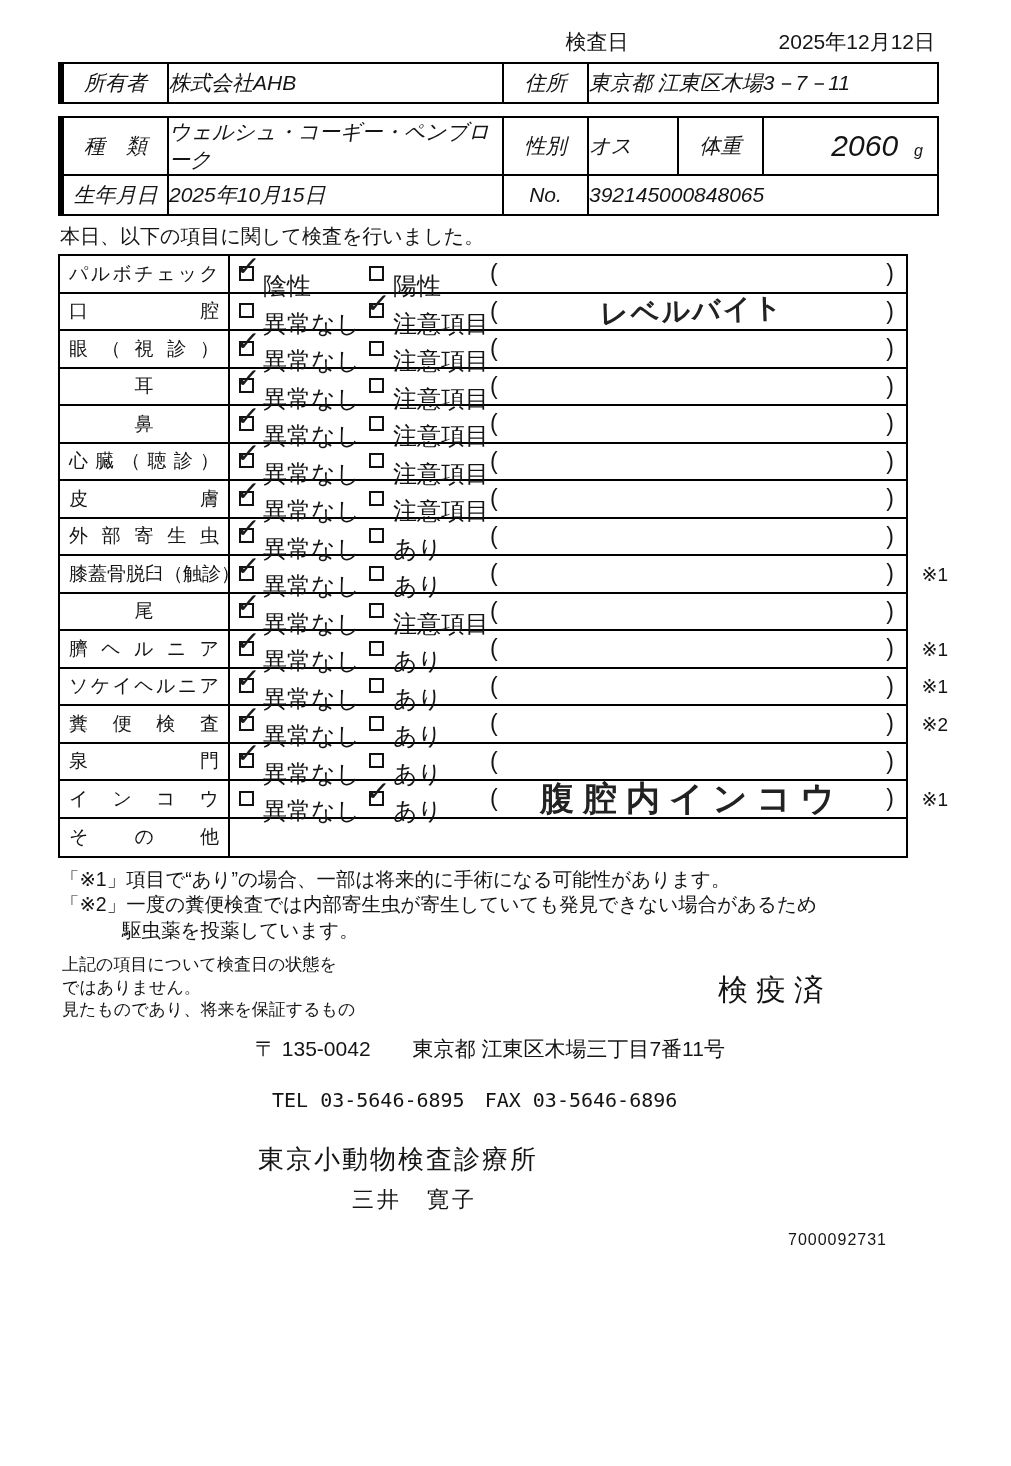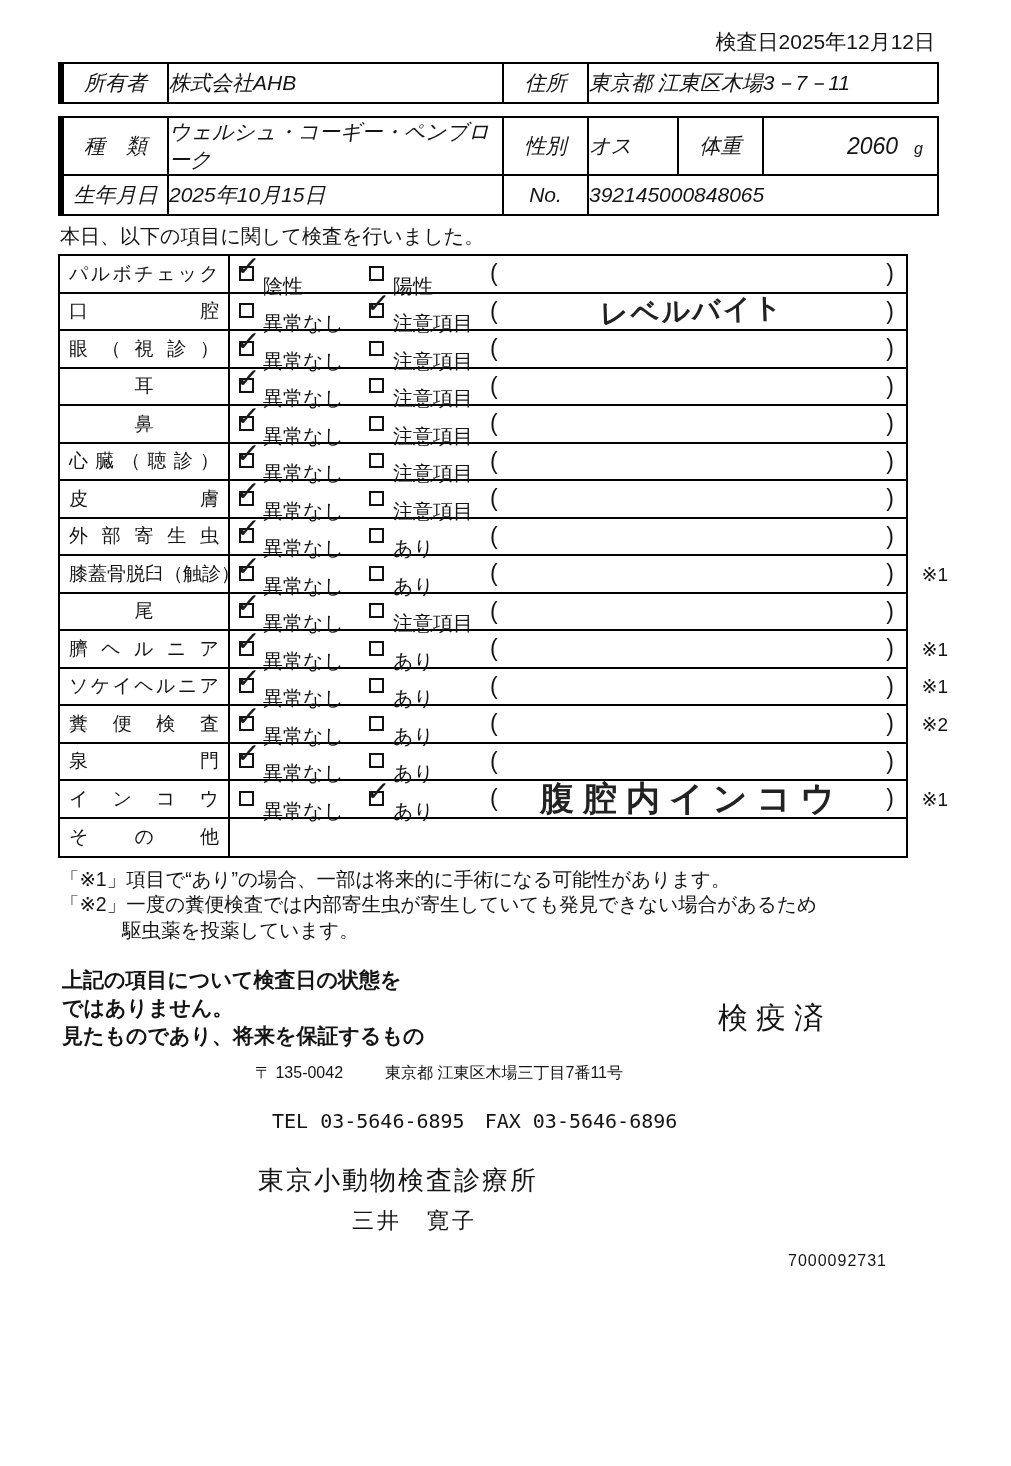--- a/index.html
+++ b/index.html
@@ -12,78 +12,78 @@
 
   
   .title{
     margin:78px 0 0 0;text-align:center;font-size:30px;font-weight:600;
     letter-spacing:5px;
   }
 
   
   .date-row{
     width:877px;margin:28px 0 6px 58px;display:flex;justify-content:flex-end;
-    align-items:baseline;font-size:21px;
+    align-items:baseline;font-size:21px;gap:150px;
   }
 
   
   table.tbl{border-collapse:collapse;margin-left:58px;table-layout:fixed;width:877px;font-style:italic;}
   table.tbl td{border:2px solid #000;height:40px;padding:0;font-size:21px;box-sizing:border-box;}
   table.tbl tr td:first-child{border-left:6px solid #000;}
   td.lbl{text-align:center;}
   td.val{padding-left:10px;}
   .pet-tbl{margin-top:12px;}
   .breed{font-size:20px;}
   .weight-cell{padding:0;}
   .weight-inner{display:flex;justify-content:flex-end;align-items:baseline;gap:16px;padding-right:14px;}
-  .weight-num{font-size:23px;}
+  .weight-num{font-size:30px;}
   .weight-unit{font-size:16px;}
 
   
   .spread{display:flex;justify-content:space-between;align-items:center;height:100%;box-sizing:border-box;}
   .spread.single{justify-content:center;}
   .pad-lg{padding:0 20px;}
 
   
   .intro{margin:7px 0 4px 60px;font-size:20px;}
 
   
   .checklist{margin-left:58px;width:850px;border:2px solid #000;box-sizing:border-box;}
   .row{display:flex;height:37.5px;border-bottom:2px solid #000;box-sizing:border-box;position:relative;align-items:stretch;}
   .row:last-child{border-bottom:none;}
   .item-label{width:170px;border-right:2px solid #000;box-sizing:border-box;font-size:19px;padding:0 9px;flex:none;}
   .row-body{flex:1;display:flex;align-items:center;}
   .opts{display:flex;width:260px;flex:none;}
   .opt{width:130px;display:flex;align-items:center;gap:8px;padding-left:9px;box-sizing:border-box;}
-  .opt-label{font-size:20px;white-space:nowrap;margin-top:25px;}
+  .opt-label{font-size:24px;white-space:nowrap;margin-top:25px;}
   .cb{position:relative;width:16px;height:16px;flex:none;}
   .box{position:absolute;left:0;top:0;width:15px;height:15px;border:2px solid #111;box-sizing:border-box;}
   .tick{
     position:absolute;left:-3px;top:-14px;font-size:29px;line-height:1;font-weight:700;
     transform:rotate(4deg);color:#1a1a1a;
   }
   .paren{font-size:23px;flex:none;}
   .paren-close{margin-right:12px;}
   .note-area{flex:1;display:flex;justify-content:center;align-items:center;overflow:visible;}
   .hand{font-weight:700;font-size:28px;letter-spacing:2px;transform:rotate(-2deg);white-space:nowrap;color:#222;}
   .hand-large{font-weight:700;font-size:34px;letter-spacing:9px;white-space:nowrap;color:#222;}
   .mark{position:absolute;right:-42px;top:50%;transform:translateY(-50%);font-size:19px;white-space:nowrap;}
 
   
   .notes{margin:10px 0 0 60px;font-size:19.5px;line-height:1.2;}
   .notes .line{margin-bottom:2px;}
   .note-indent{margin-left:62px;}
 
   
   .bottom-row{display:flex;justify-content:space-between;align-items:flex-end;margin:12px 0 0 62px;width:800px;}
-  .disclaimer{font-size:21px;font-weight:700;line-height:1.32;margin-top:12px;}
+  .disclaimer{font-size:17px;font-weight:400;line-height:1.32;}
   .stamp{font-size:30px;letter-spacing:8px;margin:0 30px 10px 0;white-space:nowrap;}
 
   
-  .addr-line{margin:14px 0 0 255px;font-size:16px;display:flex;gap:42px;white-space:nowrap;}
+  .addr-line{margin:14px 0 0 255px;font-size:21px;display:flex;gap:42px;white-space:nowrap;}
   .tel-line{margin:24px 0 0 272px;font-size:20px;font-family:"DejaVu Sans Mono","Liberation Mono",monospace;white-space:nowrap;}
   .clinic{margin:28px 0 0 258px;font-size:26px;letter-spacing:2px;}
   .vet{margin:8px 8px 0 352px;font-size:22px;letter-spacing:3px;}
   .serial{margin:16px 0 0 788px;font-size:16px;letter-spacing:1px;}
 </style>
 </head>
 <body>
 
 <div class="page">
 

